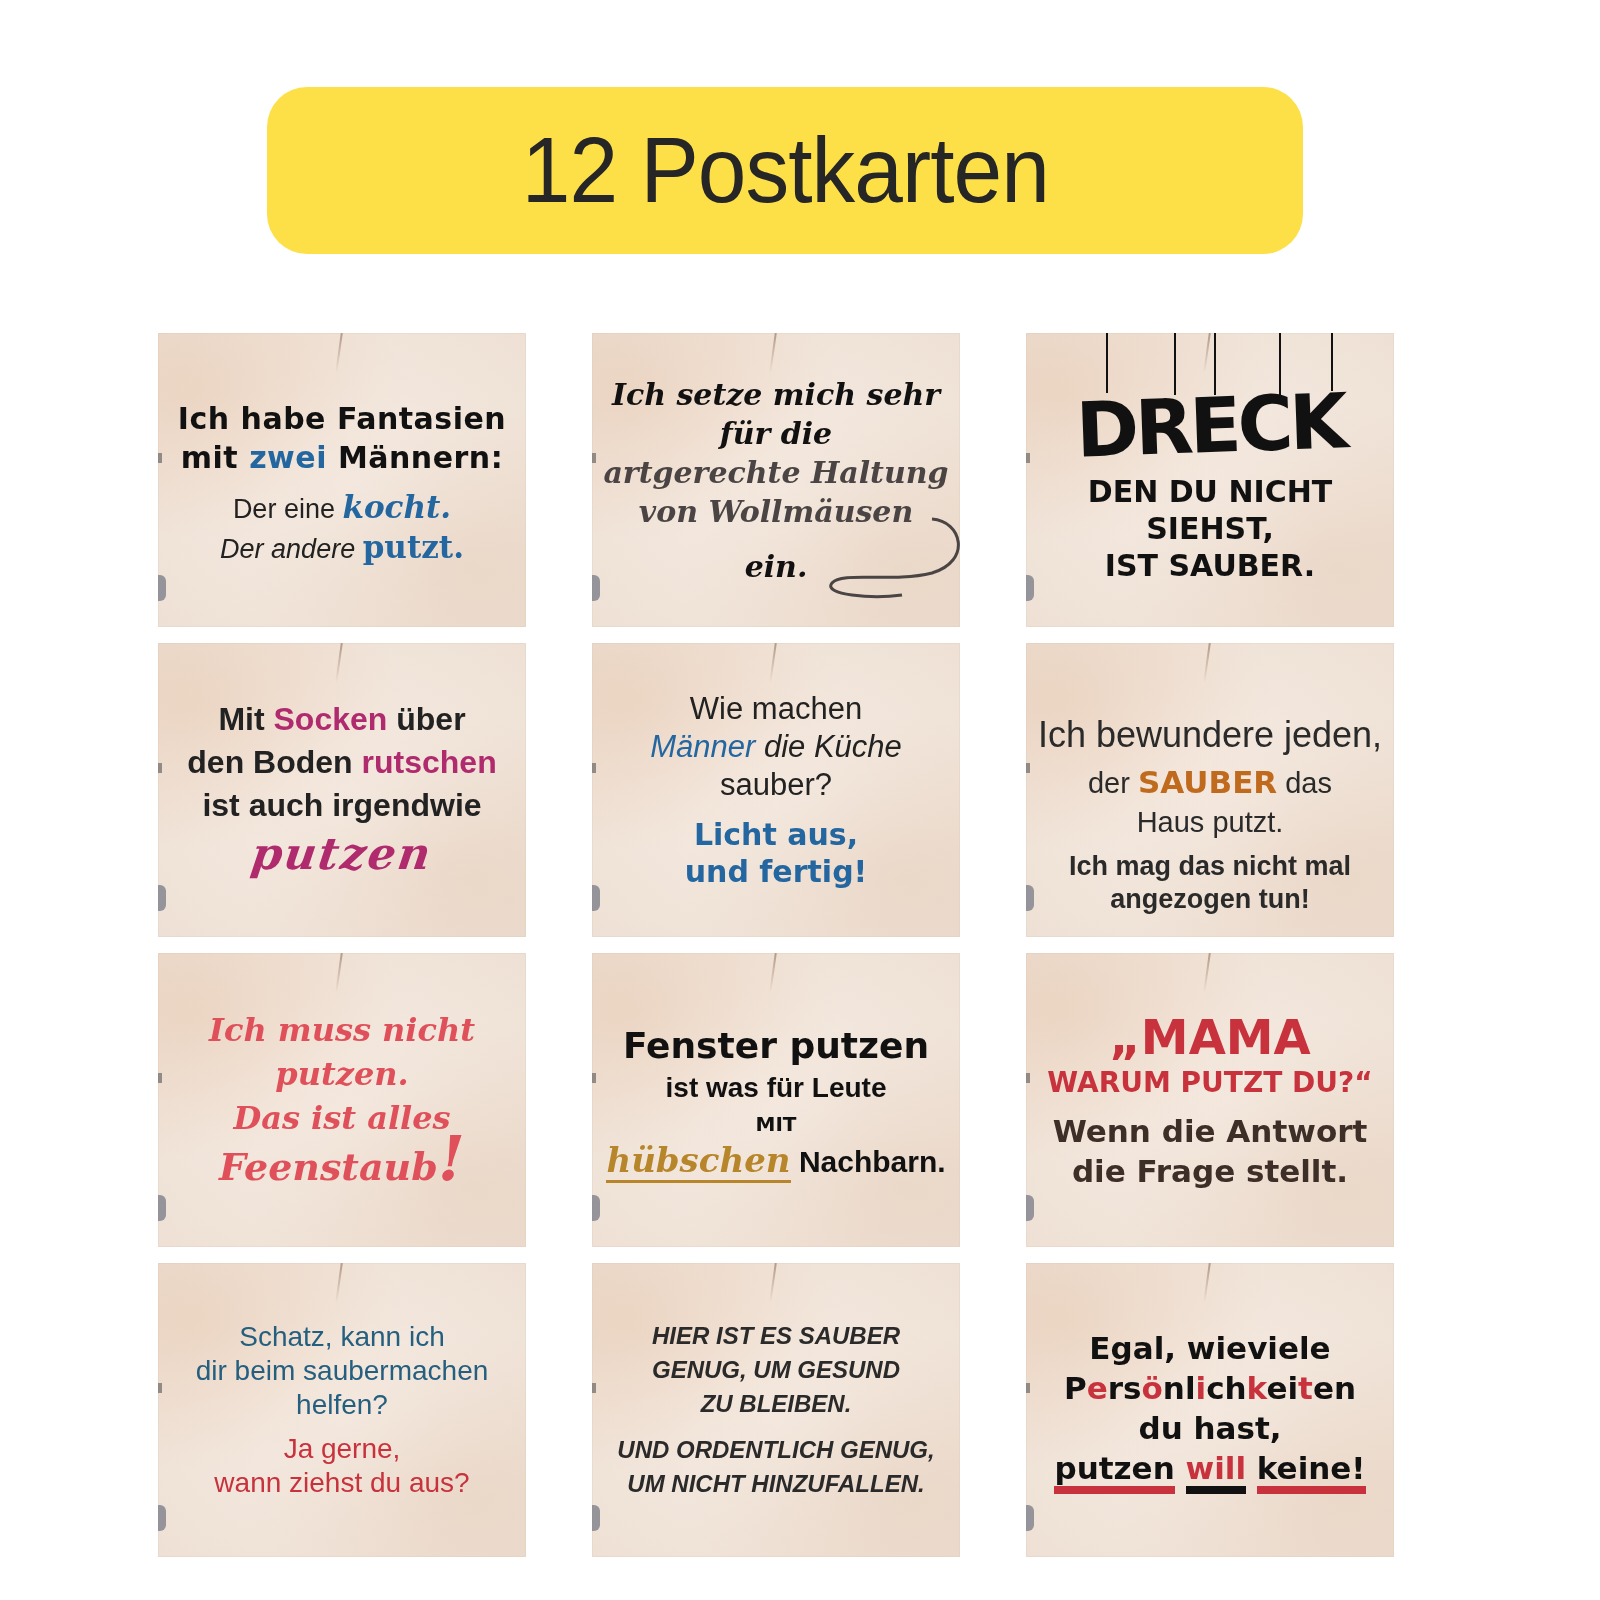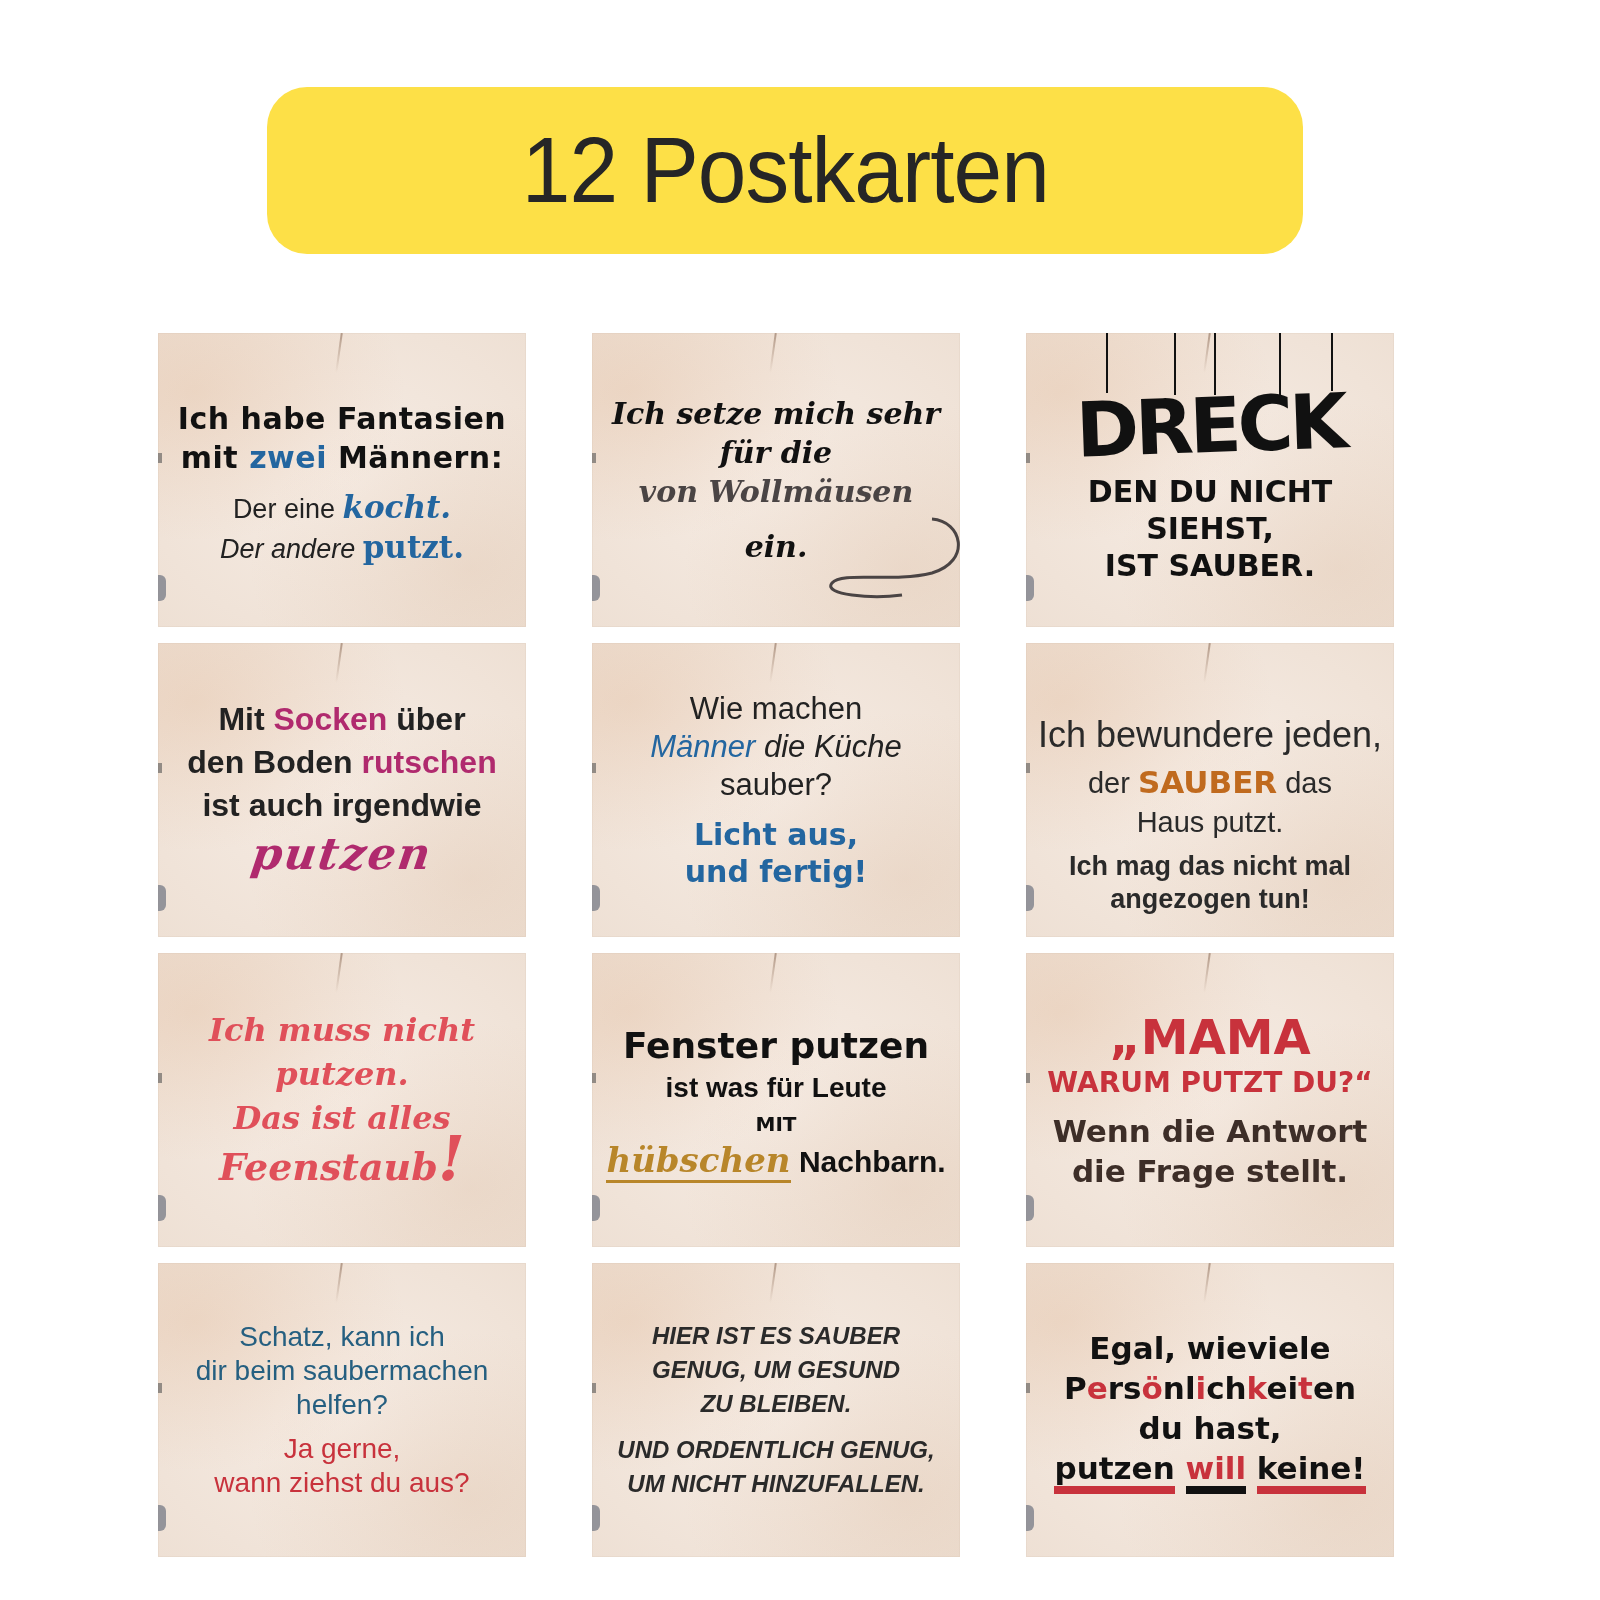--- a/index.html
+++ b/index.html
@@ -90,20 +90,21 @@
   </div>
 </div>
 
 <div class="card" id="c2">
   <div class="crack"></div>
   <div class="chip"></div>
   <div class="chip2"></div>
   <div class="content" style="padding-top:0;">
     <span class="line script" style="font-size:30px;color:#111;">Ich setze mich sehr</span>
     <span class="line script" style="font-size:30px;color:#111;margin-top:4px;">für die</span>
+    <span class="line script" style="font-size:30px;color:#4a4444;margin-top:4px;">artgerechte Haltung</span>
     <span class="line script" style="font-size:30px;color:#4a4444;margin-top:4px;">von Wollmäusen</span>
     <span class="line script" style="font-size:30px;color:#111;margin-top:20px;">ein.</span>
   </div>
   <svg style="position:absolute;left:220px;top:178px;" width="150" height="90">
     <path d="M120 8 C150 10, 160 50, 120 62 C 80 72, 30 60, 20 72 C 10 84, 60 88, 90 84" stroke="#4a4444" stroke-width="3" fill="none"></path>
   </svg>
 </div>
 
 <div class="card" id="c3">
   <div class="crack"></div>

